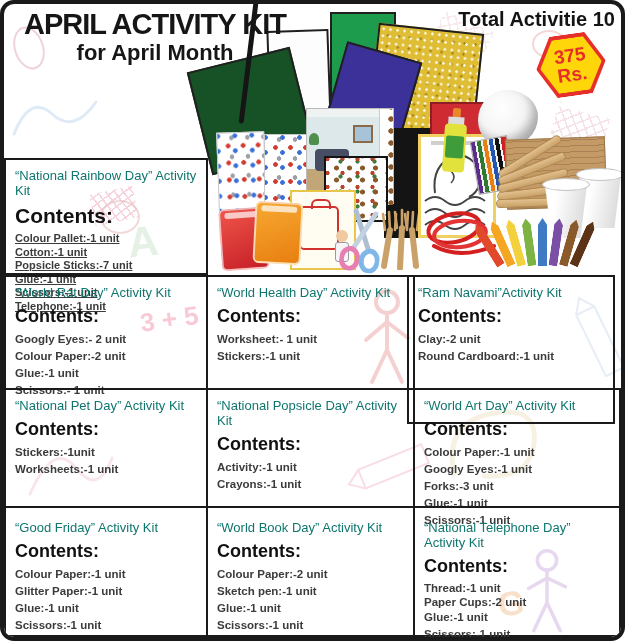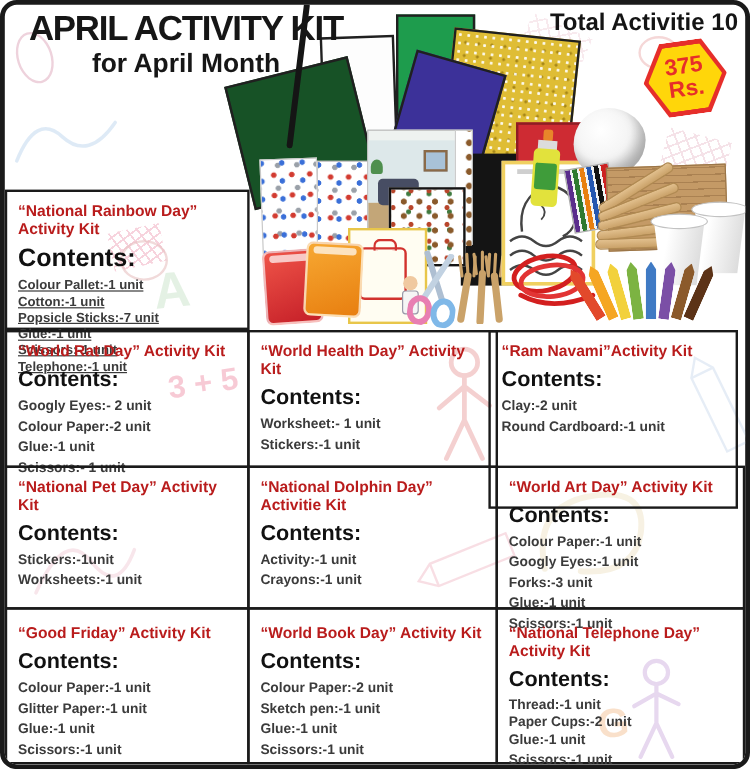--- a/index.html
+++ b/index.html
@@ -28,21 +28,21 @@
   .total-label { position: absolute; right: 6px; top: 4px; z-index: 3; font-size: 20px; font-weight: bold; color: #141414; }
   .badge { position: absolute; left: 532px; top: 30px; width: 70px; height: 62px; z-index: 3; transform: rotate(-8deg); }
   .badge .hexa { position: absolute; inset: 0; background: #e62e2a;
     clip-path: polygon(25% 0, 75% 0, 100% 50%, 75% 100%, 25% 100%, 0 50%); }
   .badge .hexa-in { position: absolute; inset: 4px; background: #ffd60a;
     clip-path: polygon(25% 0, 75% 0, 100% 50%, 75% 100%, 25% 100%, 0 50%);
     display: flex; flex-direction: column; align-items: center; justify-content: center; }
   .badge .price { color: #e62e2a; font-weight: bold; font-size: 19px; line-height: 19px; }
   
   .cell { position: absolute; border: 2px solid #1a1a1a; z-index: 2; background: transparent; padding: 8px 6px 0 9px; }
-  .cell-title { font-size: 13px; font-weight: bold; color: #b91c1c; line-height: 15px; }
+  .cell-title { font-size: 13px; font-weight: normal; color: #0f766e; line-height: 15px; }
   .contents-label { font-size: 18px; font-weight: bold; color: #111; margin: 6px 0 4px 0; }
   .contents-label.big { font-size: 21px; }
   .item { font-size: 11.5px; font-weight: bold; color: #3b3b3b; line-height: 17px; white-space: nowrap; }
   .tight .item { line-height: 13.5px; font-size: 11px; text-decoration: underline; }
   
   .collage { position: absolute; left: 202px; top: 0; width: 415px; height: 272px; z-index: 1; }
   .collage > div, .collage > svg { position: absolute; }
   .paper { border: 2px solid #202020; }
   .p-white { left: 62px; top: 26px; width: 62px; height: 94px; background: #fdfdfd; transform: rotate(-2deg); }
   .p-green { left: 124px; top: 8px; width: 66px; height: 112px; background: #1e9c4d; }
@@ -301,21 +301,21 @@
     <div class="item">Round Cardboard:-1 unit</div>
   </div>
 
   <div class="cell" style="left:0;top:384px;width:204px;height:120px">
     <div class="cell-title">“National Pet Day” Activity Kit</div>
     <div class="contents-label">Contents:</div>
     <div class="item">Stickers:-1unit</div>
     <div class="item">Worksheets:-1 unit</div>
   </div>
   <div class="cell" style="left:202px;top:384px;width:209px;height:120px">
-    <div class="cell-title">“National Dolphin Day” Activitie Kit</div>
+    <div class="cell-title">“National Popsicle Day” Activity Kit</div>
     <div class="contents-label">Contents:</div>
     <div class="item">Activity:-1 unit</div>
     <div class="item">Crayons:-1 unit</div>
   </div>
   <div class="cell" style="left:409px;top:384px;width:208px;height:120px">
     <div class="cell-title">“World Art Day” Activity Kit</div>
     <div class="contents-label">Contents:</div>
     <div class="item">Colour Paper:-1 unit</div>
     <div class="item">Googly Eyes:-1 unit</div>
     <div class="item">Forks:-3 unit</div>

